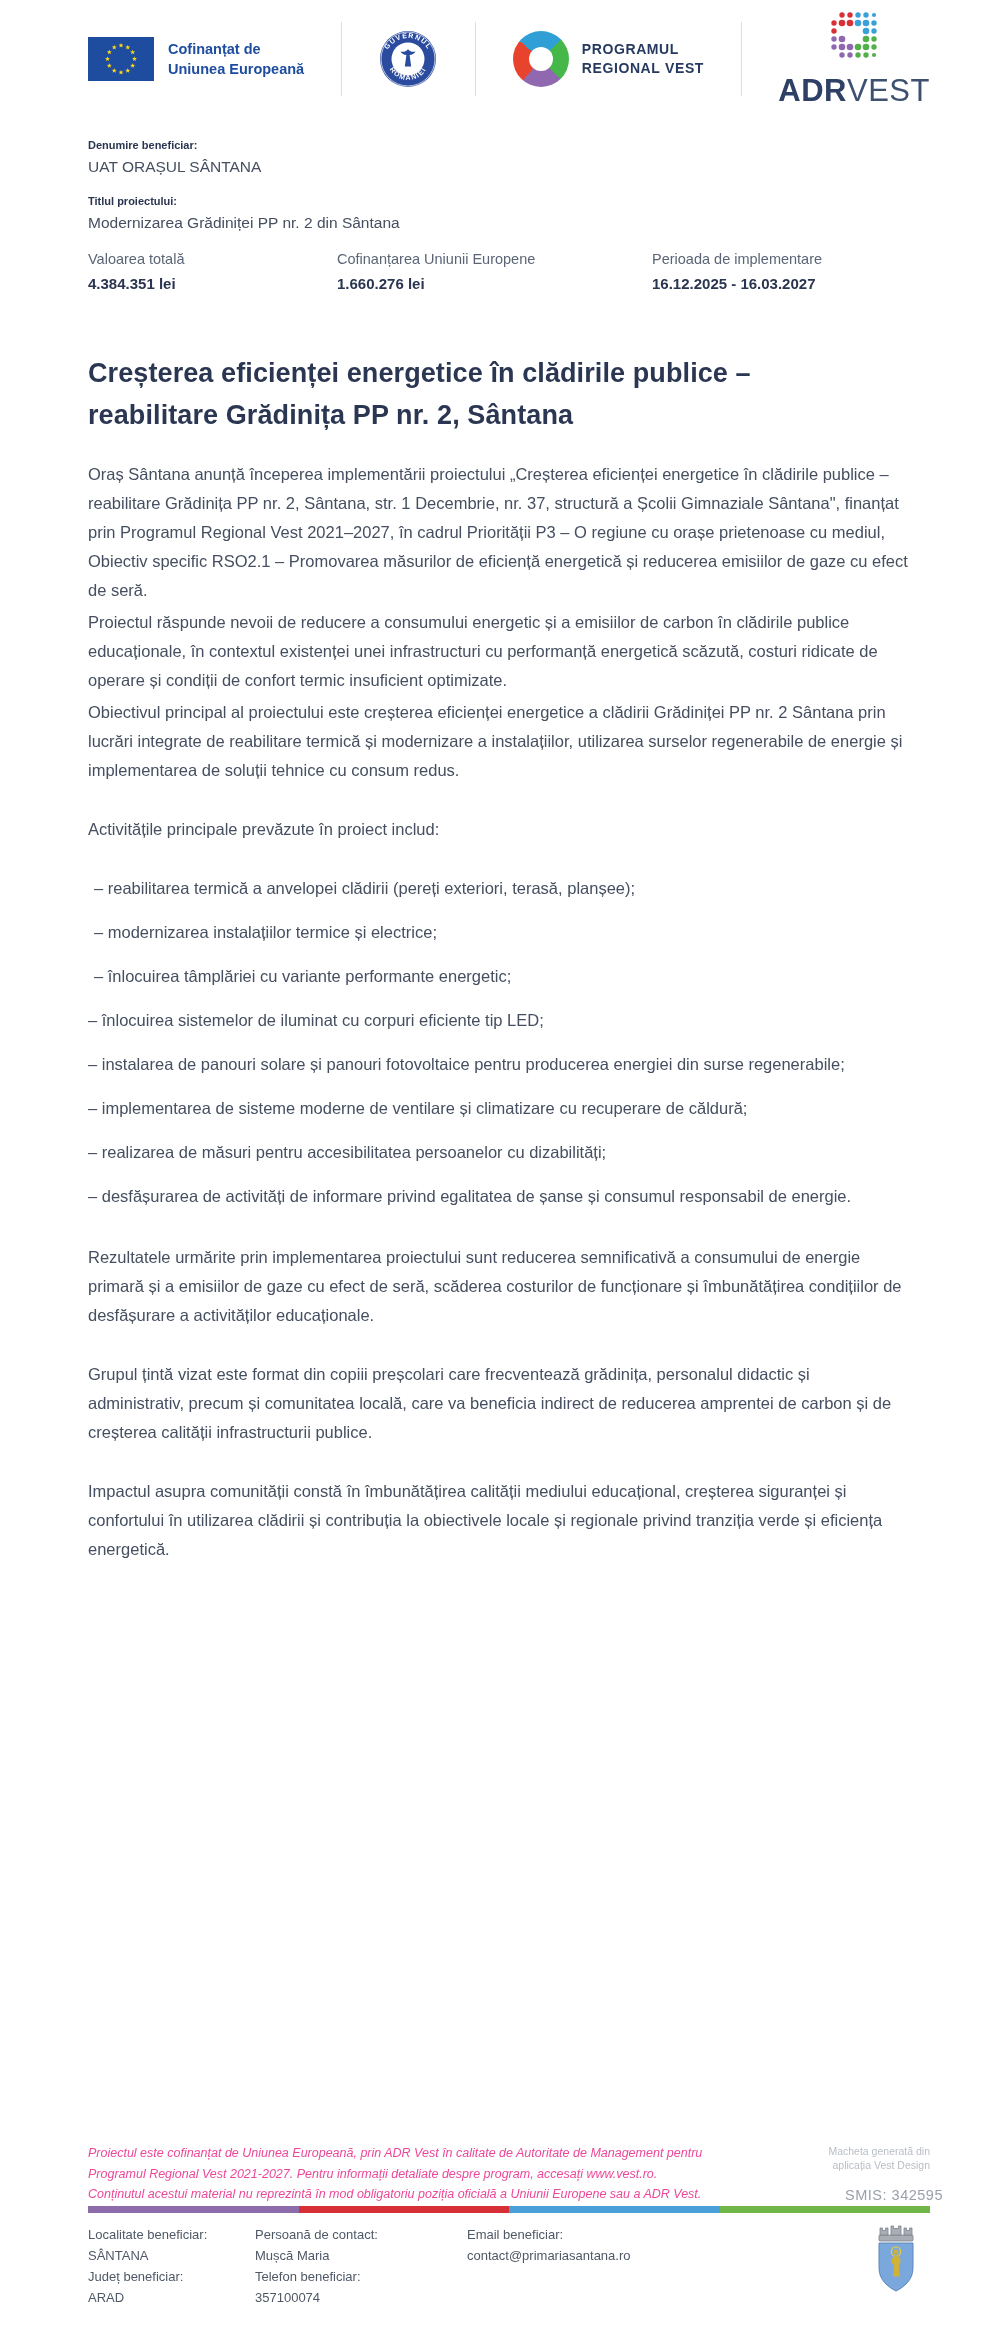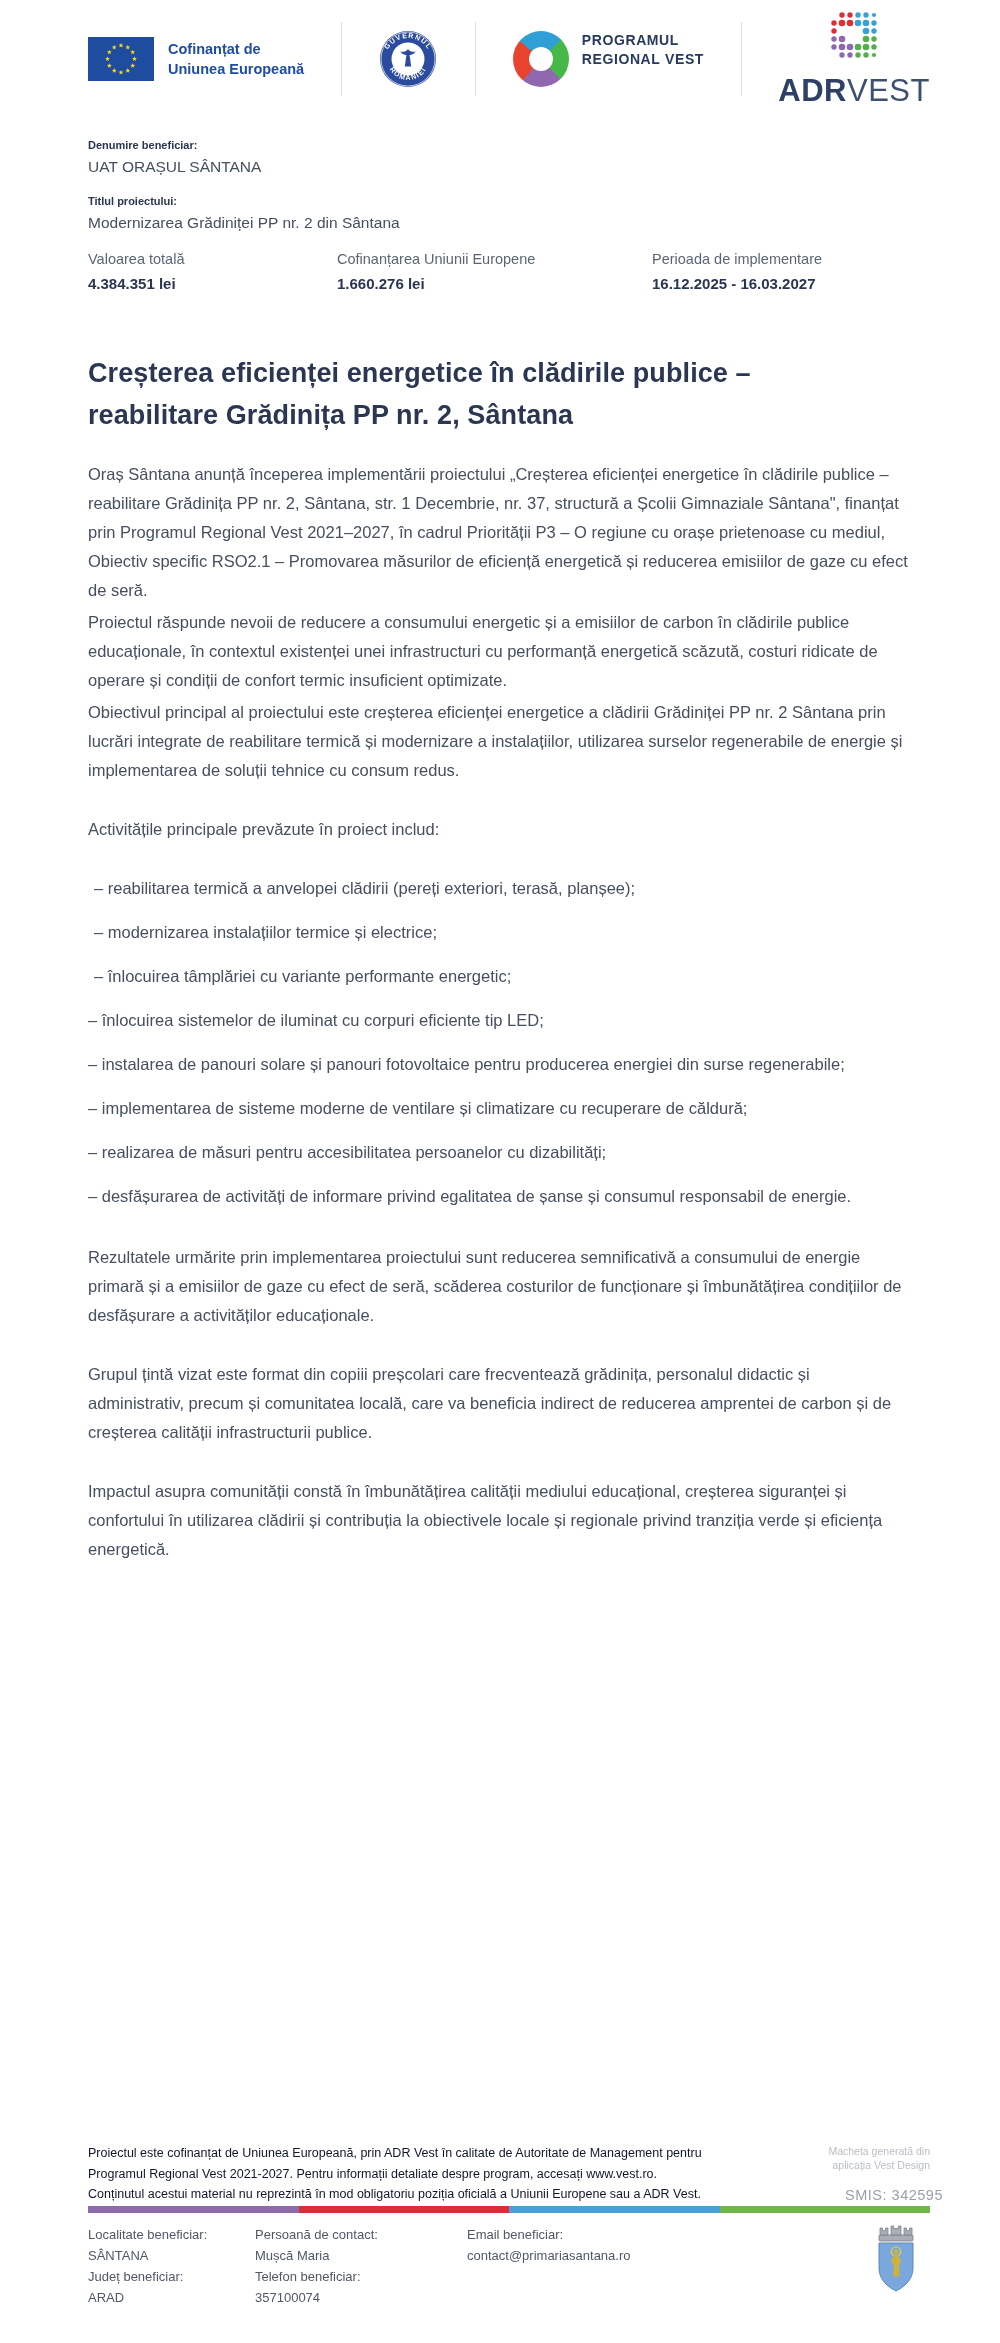--- a/index.html
+++ b/index.html
@@ -21,21 +21,21 @@
     top: 0; left: 88px; right: 70px;
     height: 112px;
     display: flex;
     align-items: center;
     justify-content: space-between;
   }
   .logo-sep { width: 1px; height: 74px; background: #dcdee1; }
   .eu-logo { display: flex; align-items: center; gap: 14px; }
   .eu-text { font-size: 14.5px; font-weight: bold; color: #1e4da0; line-height: 1.4; }
   .gov-logo svg { display: block; }
-  .prv-logo { display: flex; align-items: flex-start; gap: 13px; }
+  .prv-logo { display: flex; align-items: center; gap: 13px; }
   .prv-ring {
     position: relative;
     width: 56px; height: 56px; border-radius: 50%;
     background: conic-gradient(from -50deg, #2f9fd6 0deg 95deg, #46b749 95deg 185deg, #9068b0 185deg 270deg, #e8432d 270deg 360deg);
   }
   .prv-ring::after {
     content: ""; position: absolute; inset: 16px;
     background: #fff; border-radius: 50%;
   }
   .prv-text { font-size: 14px; font-weight: 600; letter-spacing: .6px; color: #26395e; line-height: 1.35; }
@@ -84,21 +84,21 @@
   p.t-p-gap { margin-bottom: 30px; }
   p.t-lead { margin-bottom: 30px; }
   p.t-bullet { margin-bottom: 15px; }
   p.t-bullet-indent { margin-bottom: 15px; padding-left: 6px; }
   p.t-bullet-end { margin-bottom: 32px; }
   p.t-closing { margin-bottom: 30px; }
 
   
   .disclaimer {
     position: absolute; left: 88px; top: 2140px; width: 648px;
-    font-size: 12.5px; line-height: 20.5px; color: #0f172a;
+    font-size: 12.5px; line-height: 20.5px; color: #ec4899; font-style: italic;
   }
   .disclaimer p { margin: 0; }
   .gen-note {
     position: absolute; right: 70px; top: 2141px; width: 190px;
     font-size: 10.5px; line-height: 14px; color: #b9bec6; text-align: right;
   }
   .smis {
     position: absolute; right: 57px; top: 2184px;
     font-size: 14.5px; letter-spacing: .5px; color: #9aa0a8; text-align: right;
   }

